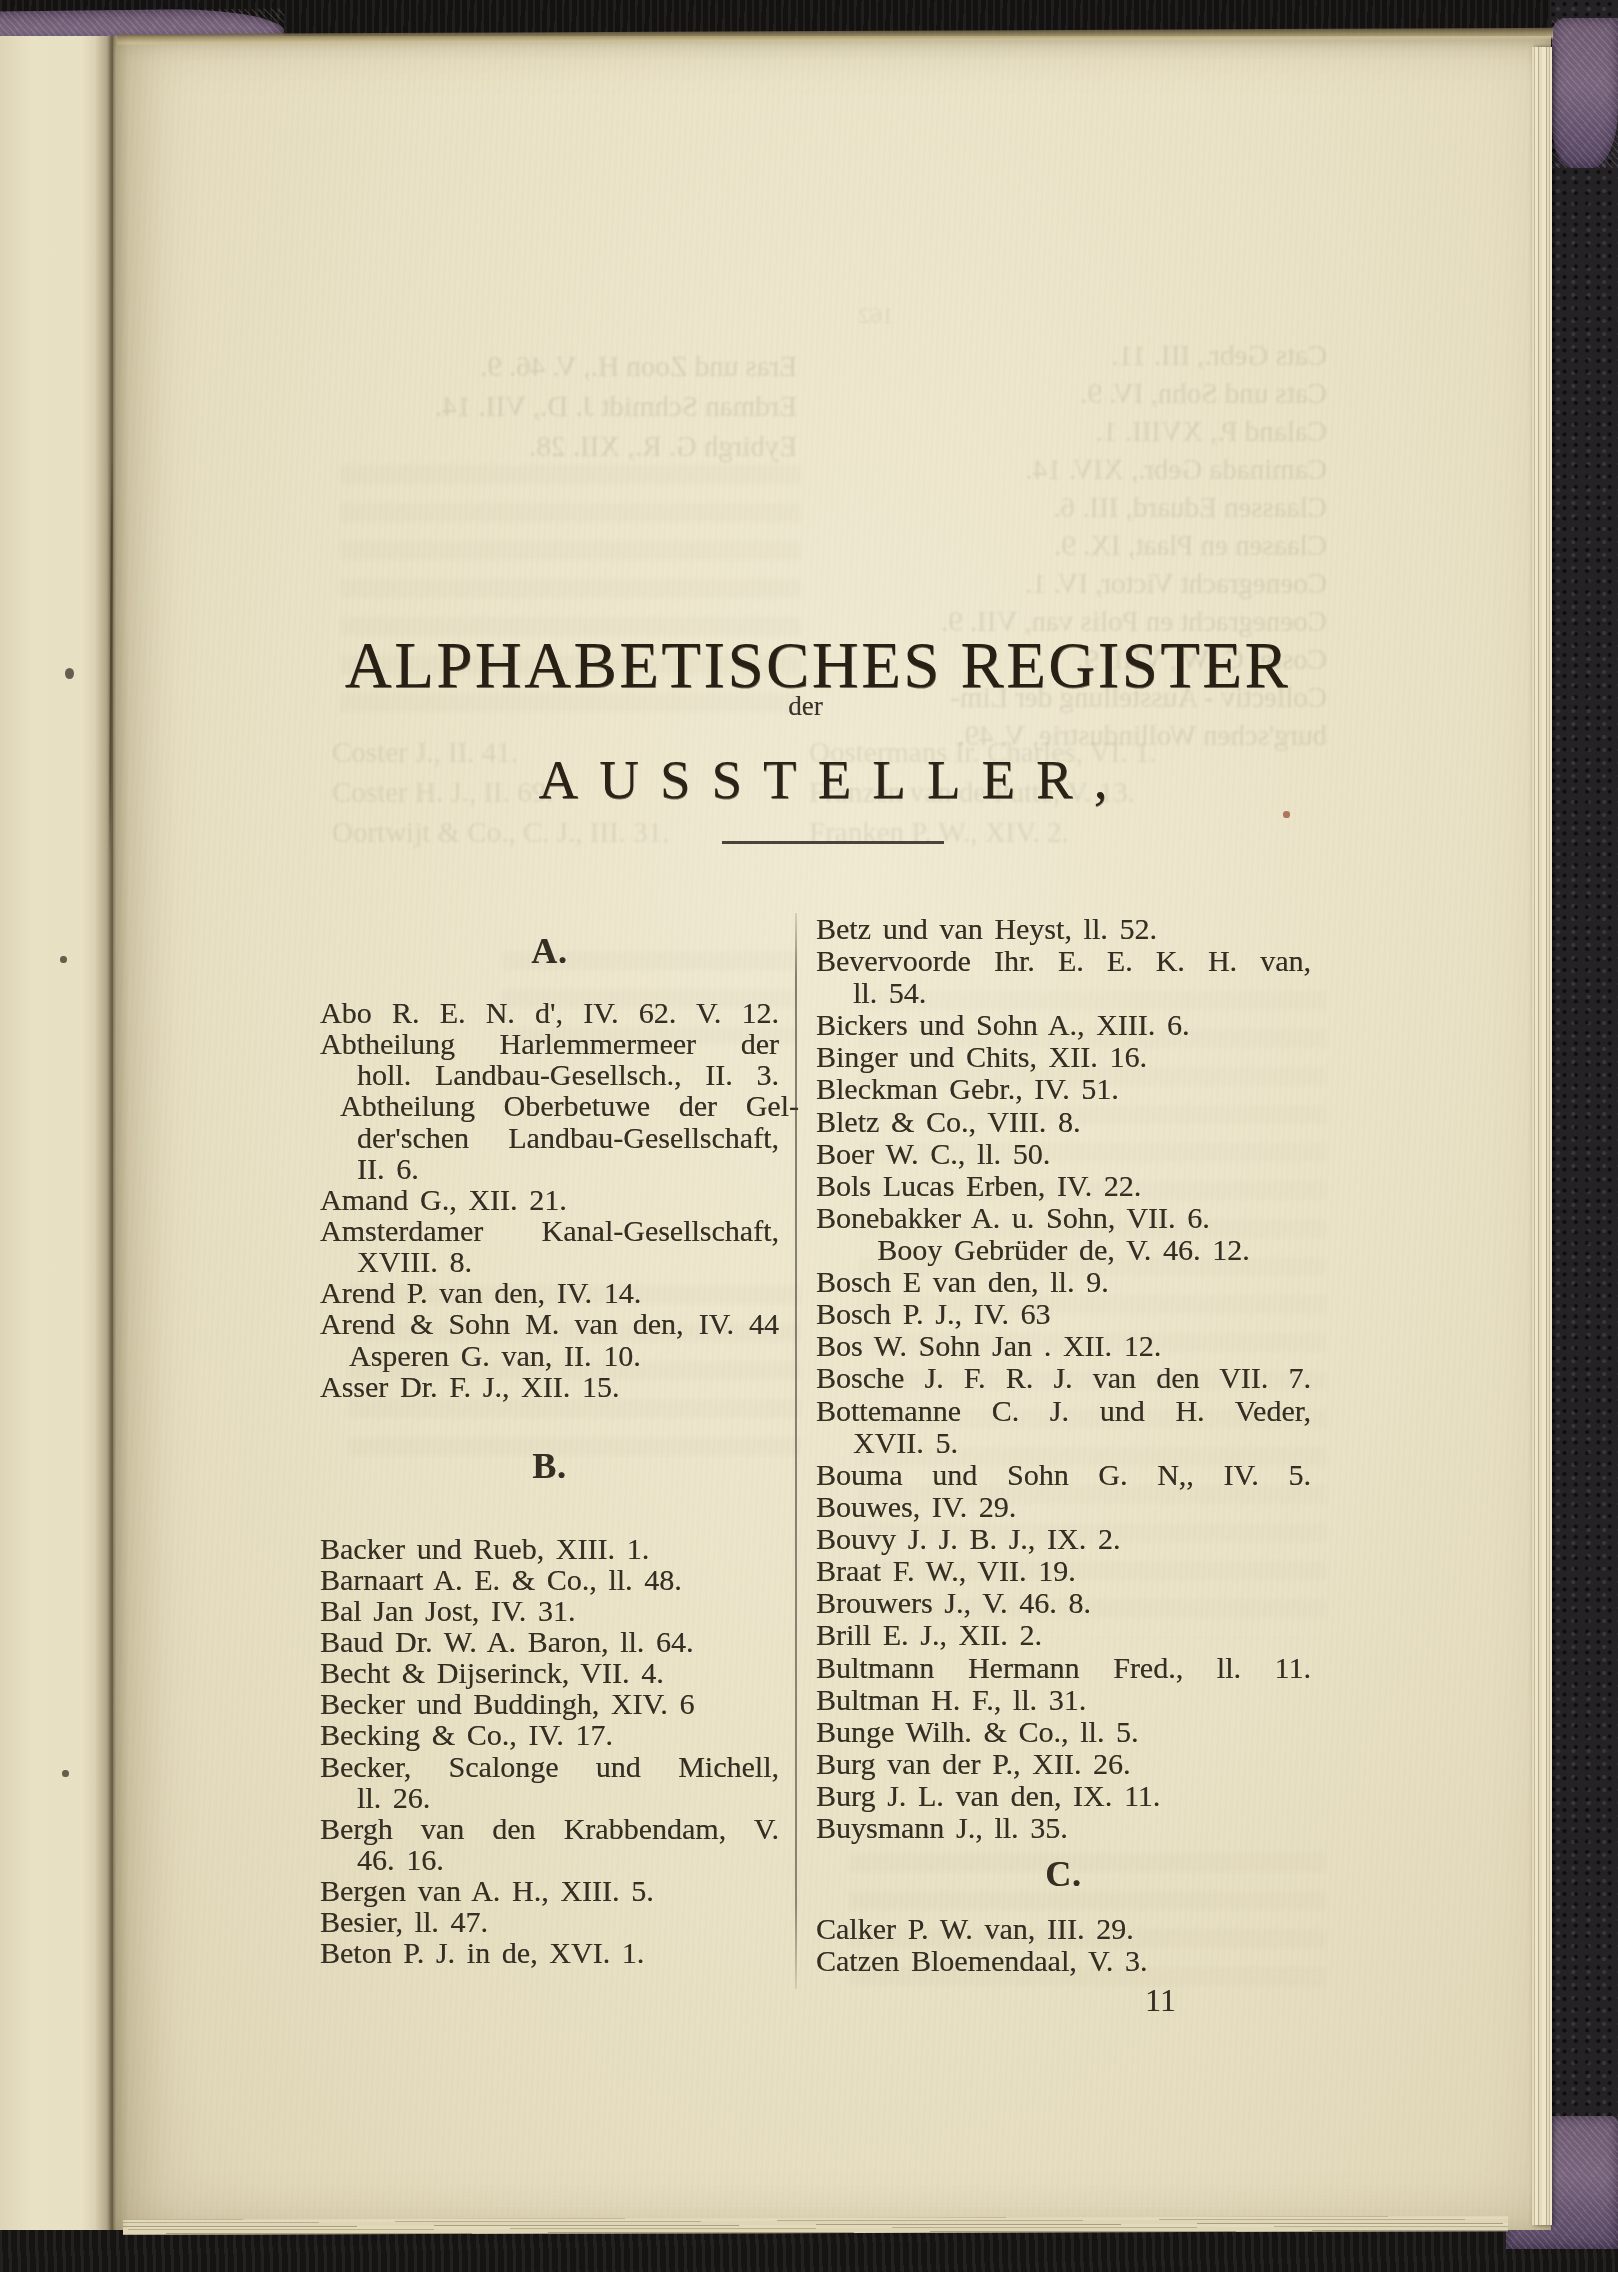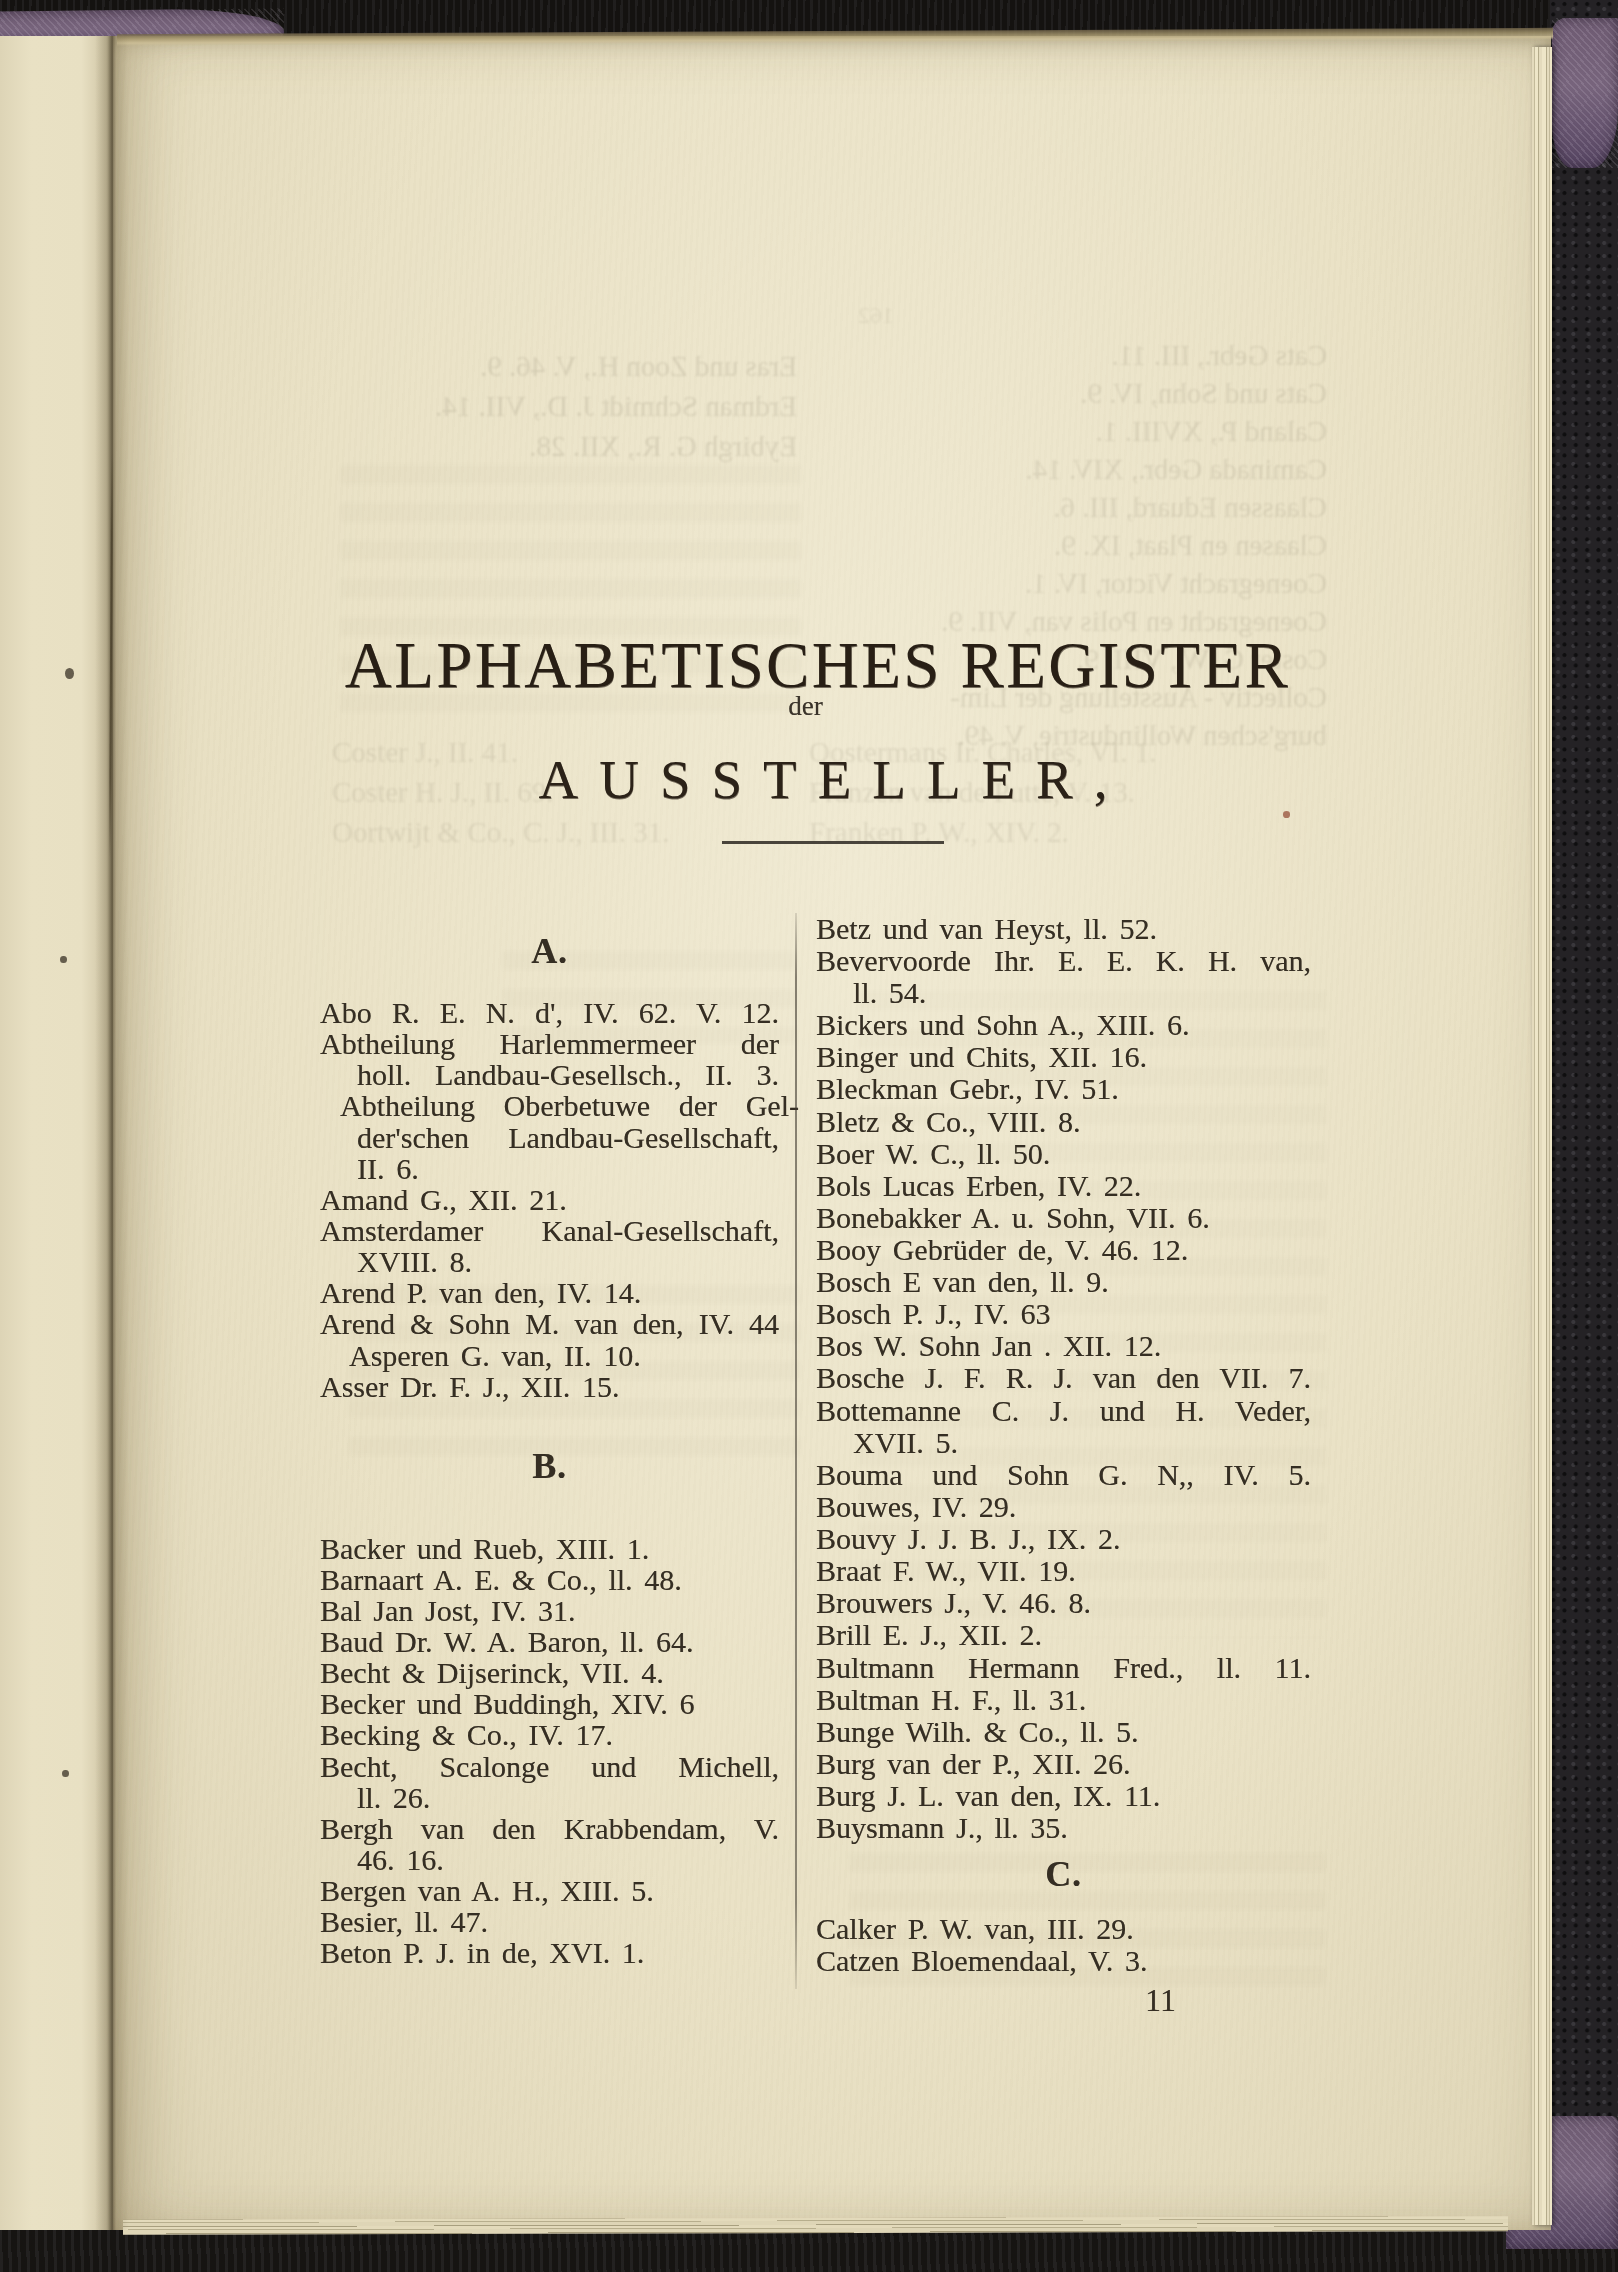--- a/index.html
+++ b/index.html
@@ -167,41 +167,41 @@
       <div class="line entry" style="top: 1339px; margin-left: 29px;">Asperen G. van, II. 10.</div>
       <div class="line entry" style="top: 1370px;">Asser Dr. F. J., XII. 15.</div>
       <div class="line heading" style="top: 1449px;">B.</div>
       <div class="line entry" style="top: 1532px;">Backer und Rueb, XIII. 1.</div>
       <div class="line entry" style="top: 1563px;">Barnaart A. E. &amp; Co., ll. 48.</div>
       <div class="line entry" style="top: 1594px;">Bal Jan Jost, IV. 31.</div>
       <div class="line entry" style="top: 1625px;">Baud Dr. W. A. Baron, ll. 64.</div>
       <div class="line entry" style="top: 1656px;">Becht &amp; Dijserinck, VII. 4.</div>
       <div class="line entry" style="top: 1687px;">Becker und Buddingh, XIV. 6</div>
       <div class="line entry" style="top: 1718px;">Becking &amp; Co., IV. 17.</div>
-      <div class="line entry j" style="top: 1750px;">Becht, Scalonge und Michell,</div>
+      <div class="line entry j" style="top: 1750px;">Becker, Scalonge und Michell,</div>
       <div class="line entry ind" style="top: 1781px;">ll. 26.</div>
       <div class="line entry j" style="top: 1812px;">Bergh van den Krabbendam, V.</div>
       <div class="line entry ind" style="top: 1843px;">46. 16.</div>
       <div class="line entry" style="top: 1874px;">Bergen van A. H., XIII. 5.</div>
       <div class="line entry" style="top: 1905px;">Besier, ll. 47.</div>
       <div class="line entry" style="top: 1936px;">Beton P. J. in de, XVI. 1.</div>
     </div>
   <div id="col-divider"></div>
   <div id="col-right" class="col ink" style="left: 816px; top: 0px; width: 495px; height: 2273px;">
       <div class="line entry" style="top: 912px;">Betz und van Heyst, ll. 52.</div>
       <div class="line entry j" style="top: 944px;">Bevervoorde Ihr. E. E. K. H. van,</div>
       <div class="line entry ind" style="top: 976px;">ll. 54.</div>
       <div class="line entry" style="top: 1008px;">Bickers und Sohn A., XIII. 6.</div>
       <div class="line entry" style="top: 1040px;">Binger und Chits, XII. 16.</div>
       <div class="line entry" style="top: 1072px;">Bleckman Gebr., IV. 51.</div>
       <div class="line entry" style="top: 1105px;">Bletz &amp; Co., VIII. 8.</div>
       <div class="line entry" style="top: 1137px;">Boer W. C., ll. 50.</div>
       <div class="line entry" style="top: 1169px;">Bols Lucas Erben, IV. 22.</div>
       <div class="line entry" style="top: 1201px;">Bonebakker A. u. Sohn, VII. 6.</div>
-      <div class="line entry" style="top: 1233px;">Booy Gebrüder de, V. 46. 12.</div>
+      <div class="line entry" style="top: 1233px; text-align: center;">Booy Gebrüder de, V. 46. 12.</div>
       <div class="line entry" style="top: 1265px;">Bosch E van den, ll. 9.</div>
       <div class="line entry" style="top: 1297px;">Bosch P. J., IV. 63</div>
       <div class="line entry" style="top: 1329px;">Bos W. Sohn Jan . XII. 12.</div>
       <div class="line entry j" style="top: 1361px;">Bosche J. F. R. J. van den VII. 7.</div>
       <div class="line entry j" style="top: 1394px;">Bottemanne C. J. und H. Veder,</div>
       <div class="line entry ind" style="top: 1426px;">XVII. 5.</div>
       <div class="line entry j" style="top: 1458px;">Bouma und Sohn G. N,, IV. 5.</div>
       <div class="line entry" style="top: 1490px;">Bouwes, IV. 29.</div>
       <div class="line entry" style="top: 1522px;">Bouvy J. J. B. J., IX. 2.</div>
       <div class="line entry" style="top: 1554px;">Braat F. W., VII. 19.</div>

